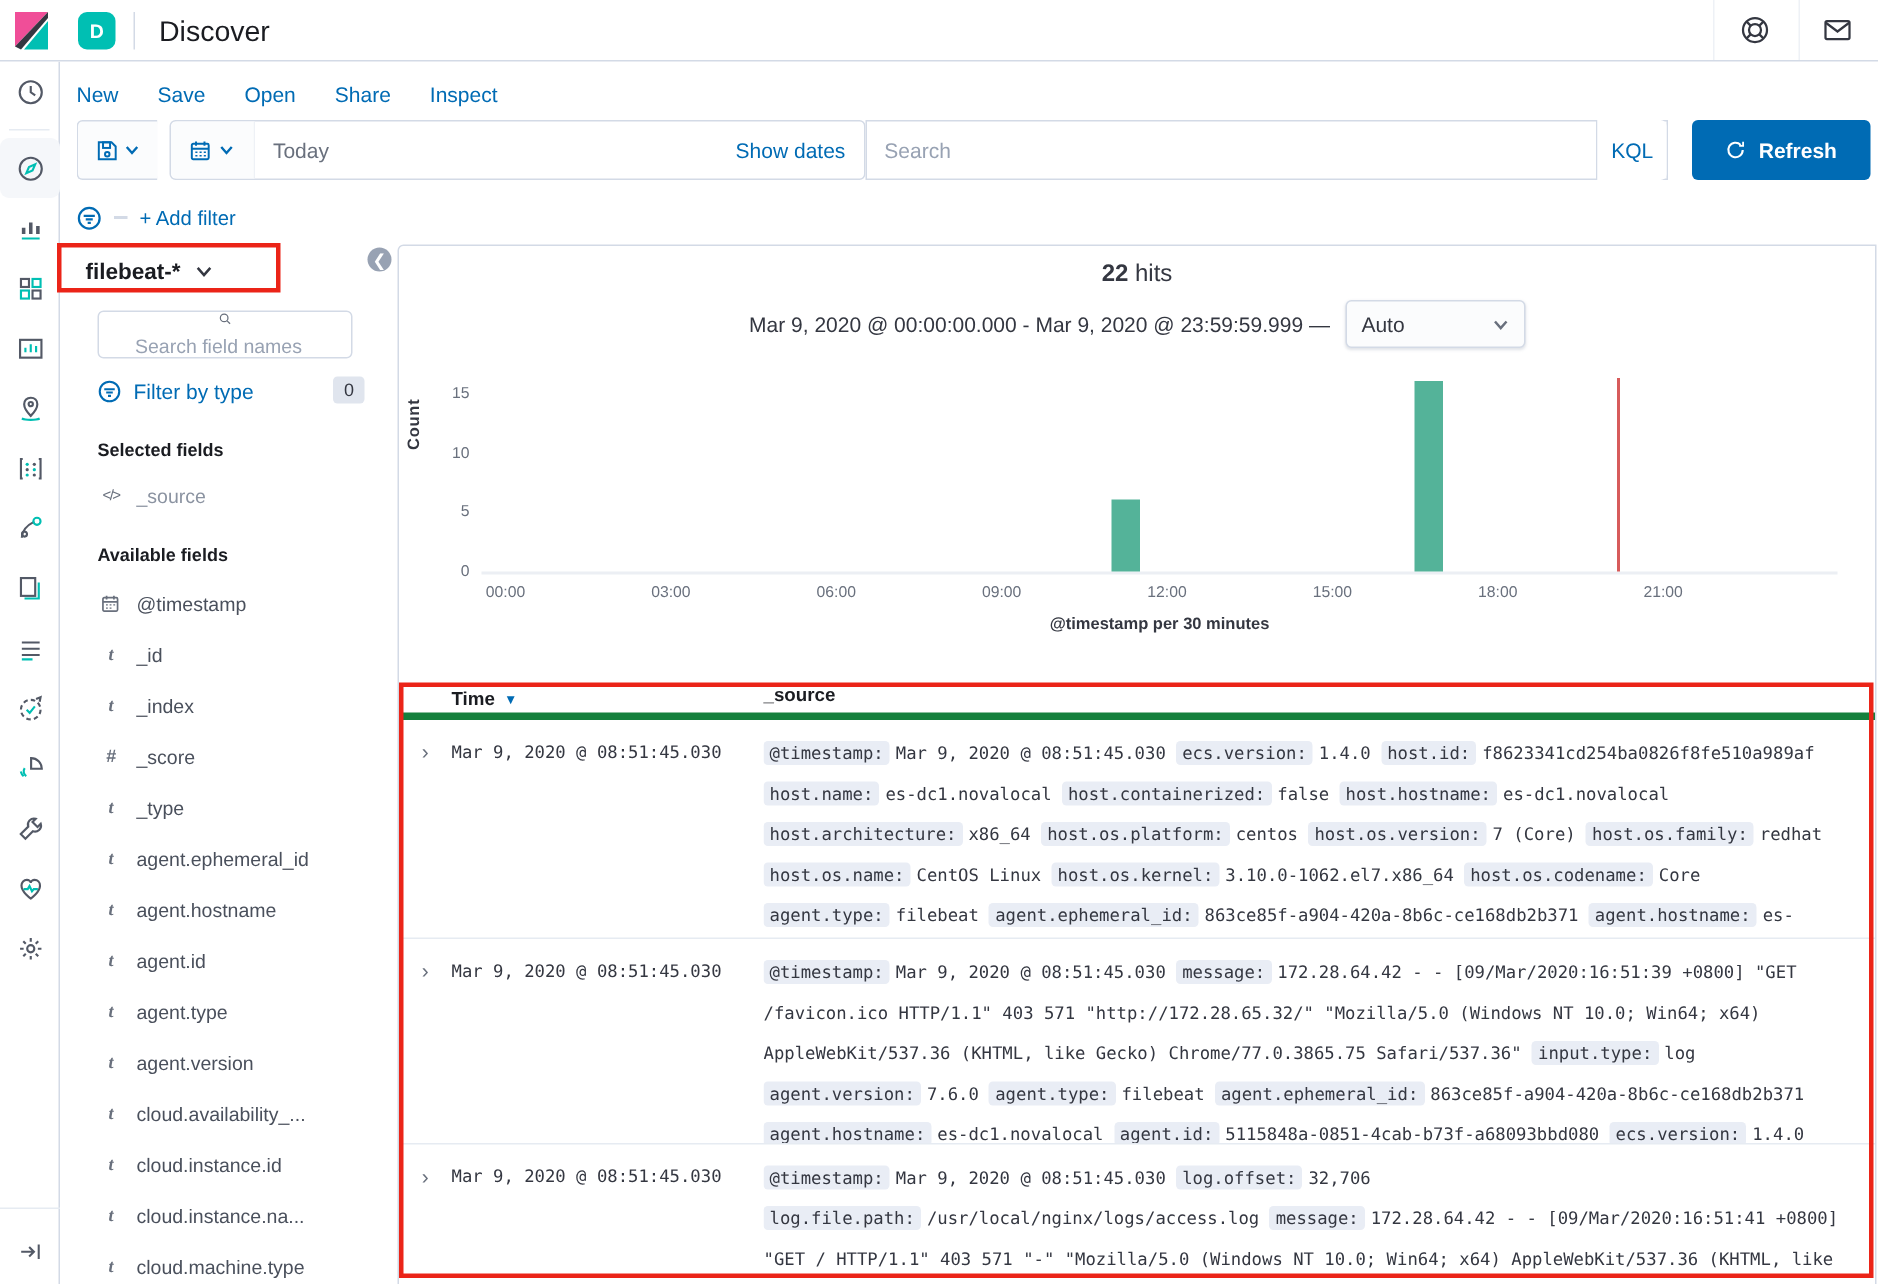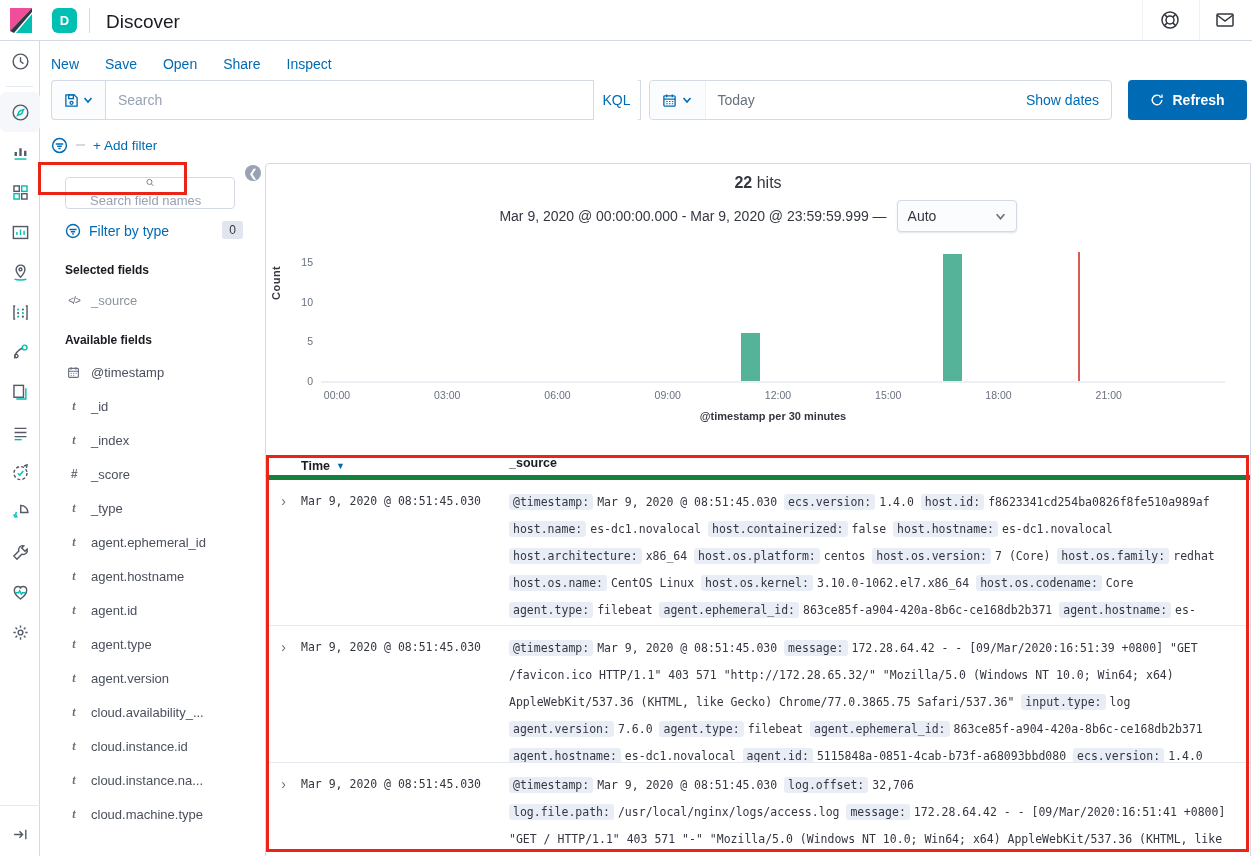--- a/index.html
+++ b/index.html
@@ -258,57 +258,63 @@
     <div id="save-query-btn">
       <svg width="15" height="15" viewBox="0 0 16 16" fill="none" stroke="#006BB4" stroke-width="1.4">
         <path d="M2 2h9l3 3v9H2z"></path>
           <rect x="5" y="2" width="5" height="4"></rect>
           <circle cx="8" cy="10.5" r="1.6"></circle>
       </svg>
       <svg width="10" height="10" viewBox="0 0 10 10" fill="none" stroke="#006BB4" stroke-width="1.6">
           <path d="M1.5 3l3.5 4 3.5-4"></path>
         </svg>
     </div>
-    <div id="search-box">
-      <input id="search-input" type="text" placeholder="Search" style="">
-      <div id="kql-btn">KQL</div>
-    </div>
     <div id="datepicker">
       <div id="cal-seg">
         <svg width="15" height="15" viewBox="0 0 16 16" fill="none" stroke="#006BB4" stroke-width="1.4">
           <rect x="2" y="3" width="12" height="11" rx="1"></rect>
             <path d="M2 6.5h12M5 1.5v3M11 1.5v3"></path>
           <path d="M4.5 9h1.5M7.5 9h1.5M10.5 9h1.5M4.5 11.5h1.5M7.5 11.5h1.5M10.5 11.5h1.5" stroke-width="1.1"></path>
         </svg>
         <svg width="10" height="10" viewBox="0 0 10 10" fill="none" stroke="#006BB4" stroke-width="1.6">
             <path d="M1.5 3l3.5 4 3.5-4"></path>
           </svg>
       </div>
       <div id="date-value">Today</div>
       <div id="show-dates">Show dates</div>
     </div>
+    <div id="search-box">
+      <input id="search-input" type="text" placeholder="Search" style="">
+      <div id="kql-btn">KQL</div>
+    </div>
     <button id="refresh-btn">
       <svg width="14" height="14" viewBox="0 0 16 16" fill="none" stroke="#fff" stroke-width="1.6">
         <path d="M13.5 8a5.5 5.5 0 1 1-1.6-3.9"></path>
           <path d="M13.8 1.8v3h-3" stroke-width="1.4"></path>
       </svg>
       <span>Refresh</span>
     </button>
   </div>
   <div id="filter-row">
     <svg width="17" height="17" viewBox="0 0 16 16" fill="none" stroke="#006BB4" stroke-width="1.4">
       <circle cx="8" cy="8" r="6.5"></circle>
         <path d="M4.5 6.5h7M5.8 8.7h4.4M7 10.9h2"></path>
     </svg>
     <div class="dash"></div>
     <span id="add-filter">+ Add filter</span>
   </div>
 </div>
 
 <div id="sidebar">
+  <div id="index-pattern-row">
+    <span id="index-pattern">filebeat-*</span>
+    <svg width="12" height="12" viewBox="0 0 10 10" fill="none" stroke="#343741" stroke-width="1.4">
+        <path d="M1.5 3l3.5 4 3.5-4"></path>
+      </svg>
+  </div>
   <div id="field-search">
     <svg width="14" height="14" viewBox="0 0 16 16" fill="none" stroke="#69707D" stroke-width="1.5">
       <circle cx="7" cy="7" r="4.5"></circle>
         <path d="M10.5 10.5L14 14"></path>
     </svg>
     <input type="text" placeholder="Search field names" style="">
   </div>
   <div id="filter-type-row">
     <svg width="16" height="16" viewBox="0 0 16 16" fill="none" stroke="#006BB4" stroke-width="1.4">
       <circle cx="8" cy="8" r="6.5"></circle>

